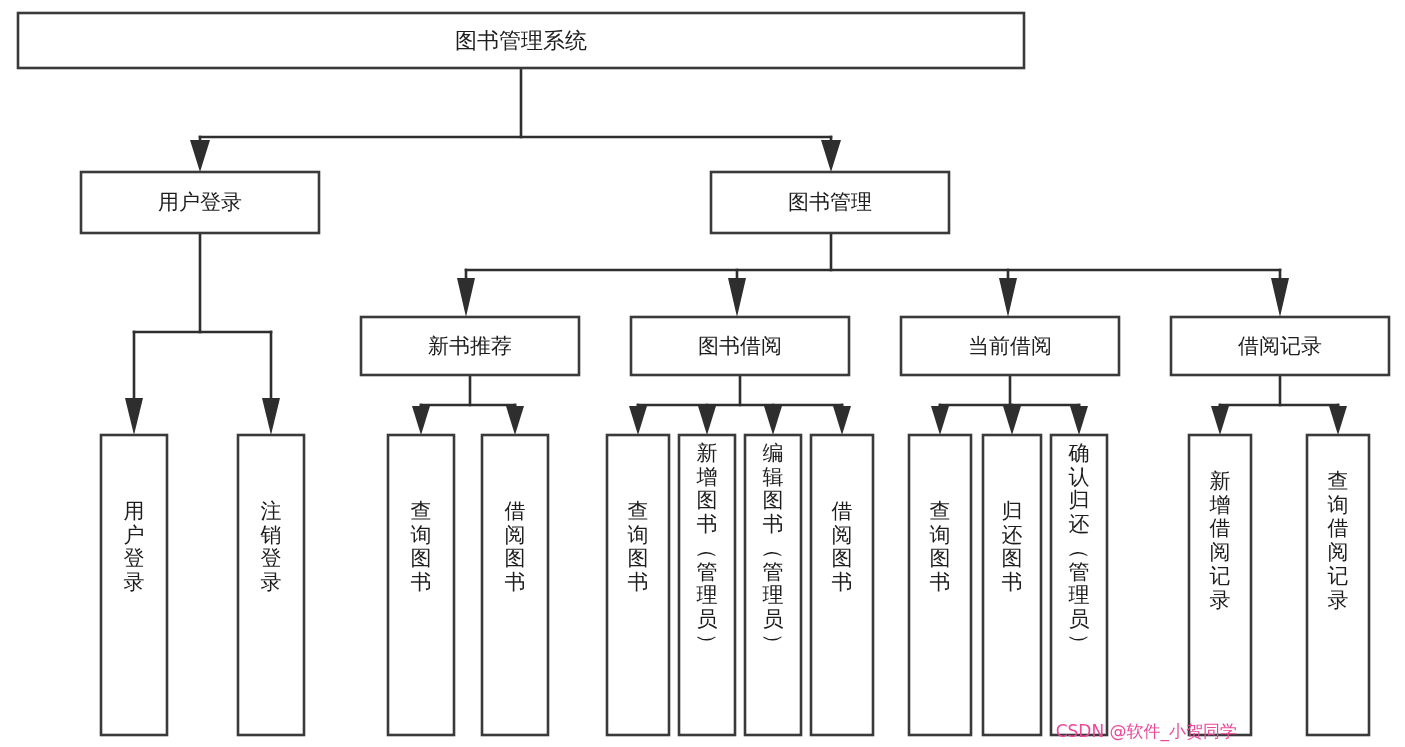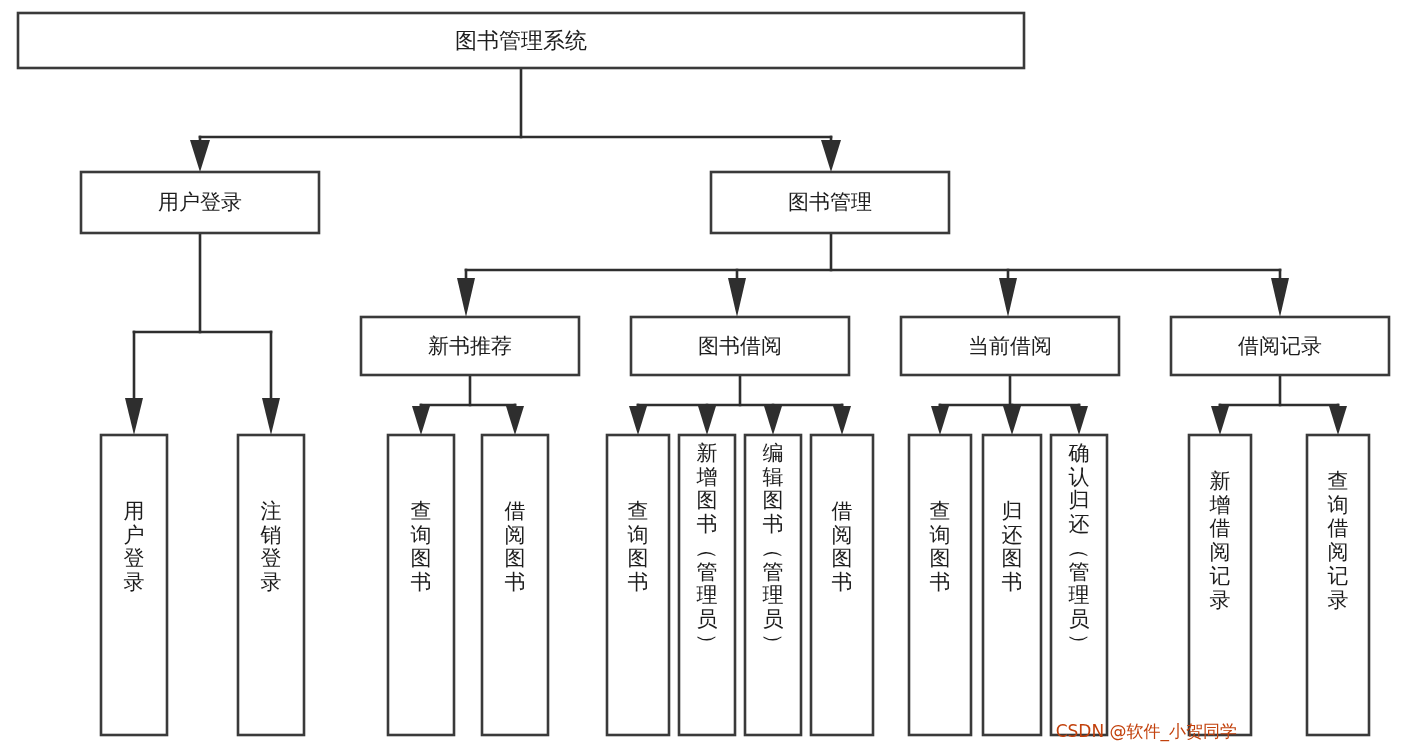--- a/index.html
+++ b/index.html
@@ -74,21 +74,21 @@
   .vlabel span {
     display: block;
     text-align: center;
   }
   .watermark {
     position: absolute;
     right: 6px;
     bottom: 4px;
     font-family: "DejaVu Sans", "Liberation Sans", sans-serif;
     font-size: 17px;
-    color: #c2410c;
+    color: #ec4899;
     white-space: pre;
     pointer-events: none;
   }
 </style>
 </head>
 <body>
 
 <div id="diagram-root">
 
   <svg id="flow-svg" viewBox="0 0 1405 747">

